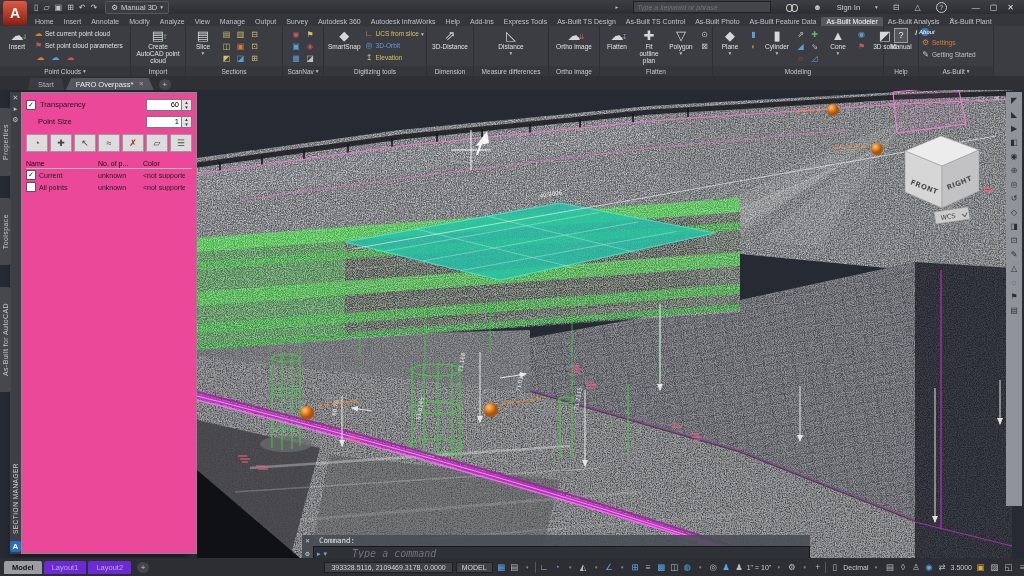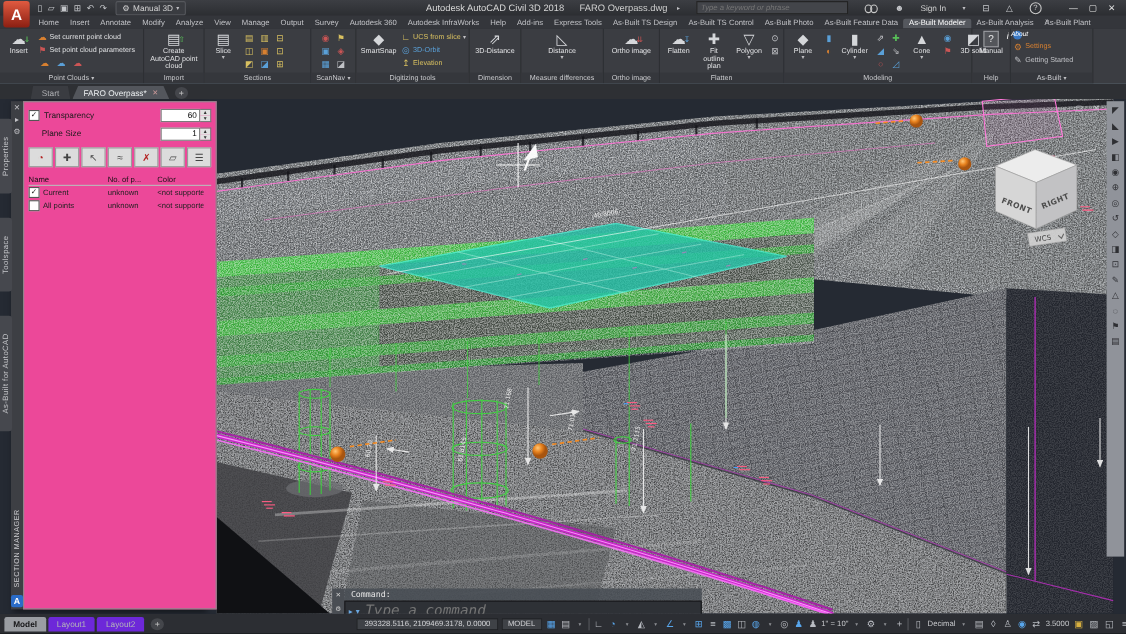--- a/index.html
+++ b/index.html
@@ -120,30 +120,30 @@
 
   
   #navstrip{right:2px;top:2px;width:16px;height:412px;background:#90939a;z-index:4;
     display:flex;flex-direction:column;align-items:center;padding-top:2px;gap:1px;}
   #navstrip .mi{color:#2e2f33;width:14px;height:13px;line-height:13px;font-size:8px;}
 
   
   #winctl{right:24px;top:4px;display:flex;gap:9px;color:#c3c5c9;font-size:7.5px;z-index:4;}
 
   
-  #cmdwin{left:302px;top:445px;width:336px;height:24px;z-index:7;display:flex;}
+  #cmdwin{left:302px;top:445px;width:508px;height:24px;z-index:7;display:flex;}
   #cmdgrip{width:11px;background:#4a4e54;display:flex;flex-direction:column;align-items:center;
     justify-content:space-between;padding:2px 0;font-size:6px;color:#d0d0d0;}
   #cmdrows{flex:1;display:flex;flex-direction:column;}
   #cmdhist{flex:0 0 11px;background:rgba(72,77,84,.88);color:#e6e6e6;font-size:7.5px;
     display:flex;align-items:center;padding-left:6px;font-family:"DejaVu Sans Mono",monospace;}
   #cmdline{flex:1;background:#2e3136;border:1px solid #17181b;display:flex;align-items:center;gap:3px;padding-left:3px;}
   #cmdline .ci{color:#6aa7e0;font-size:7px;}
   #cmdinput{flex:1;background:transparent;border:none;outline:none;color:#aeb0b4;
-    font-size:13px;font-style:italic;font-family:"DejaVu Sans Mono",monospace;}
+    font-size:10px;font-style:italic;font-family:"DejaVu Sans Mono",monospace;margin-left:20px;}
 
   
   #statusbar{left:0;top:558px;width:1024px;height:18px;background:#2c2e33;display:flex;
     align-items:center;font-size:7.5px;padding:0 4px;gap:3px;}
   .mtab{padding:2px 8px;background:#6d28d9;color:#b4b5b9;border-radius:2px 2px 0 0;}
   .mtab.active{background:#9a9da2;color:#141416;font-weight:bold;}
   #coords{margin-left:auto;background:#3f4247;border:1px solid #1f2023;color:#d4d5d8;
     padding:1px 6px;font-size:7px;white-space:nowrap;}
   #modelbtn{background:#3f4247;border:1px solid #1f2023;color:#d4d5d8;padding:1px 5px;font-size:7px;}
   .sico{min-width:11px;text-align:center;font-size:8.5px;color:#b9bcc2;cursor:default;}
@@ -168,23 +168,20 @@
         <span>▱</span>
         <span>▣</span>
         <span>⊞</span>
         <span>↶</span>
         <span>↷</span>
       </div>
     <div class="wsp">
       <span>⚙</span>
       <span>Manual 3D</span>
       <span class="caret">▾</span>
-    </div>
-    <div id="titles">
-      <span>Autodesk AutoCAD Civil 3D 2018</span><span class="doc">FARO Overpass.dwg</span>
     </div>
     <div class="tright">
       <span class="caret">▸</span>
       <input id="searchbox" placeholder="Type a keyword or phrase" style="">
       <span class="binoc"></span>
       <span class="tico">☻</span>
       <span style="font-size:7.5px;color:#d2d2d2;">Sign In</span>
       <span class="caret">▾</span>
       <span class="tico">⊟</span>
       <span class="tico">△</span>
@@ -835,21 +832,21 @@
           <span class="spin">
             <input value="60" style="">
             <span class="ud">
                 <span>▲</span>
                 <span>▼</span>
               </span>
           </span>
         </div>
         <div class="prow">
           <span style="width:8px"></span>
-          <span>Plane Size</span>
+          <span>Point Size</span>
           <span class="spin">
             <input value="1" style="">
             <span class="ud">
                 <span>▲</span>
                 <span>▼</span>
               </span>
           </span>
         </div>
         <div id="ptools">
 

